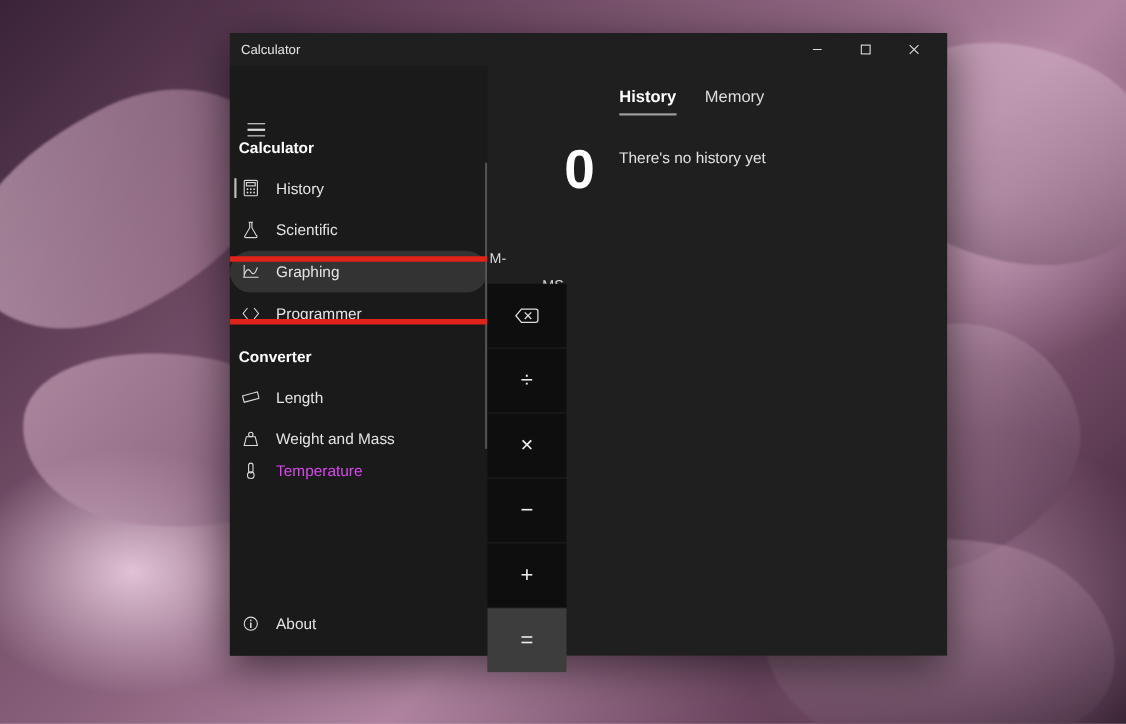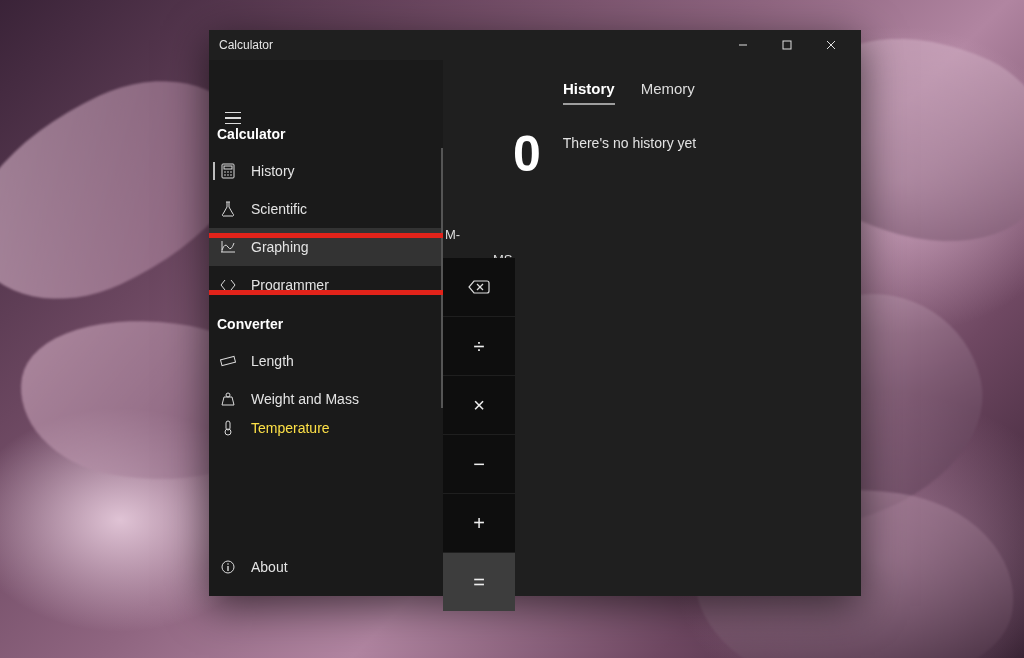--- a/index.html
+++ b/index.html
@@ -56,23 +56,23 @@
   }
   .nav h4{ font-size:14px; font-weight:600; color:#fff; padding: 12px 0 10px 8px; }
   .nav-item{
     display:flex; align-items:center; gap:14px;
     height:38px; padding:0 10px 0 10px;
     font-size:14px; color:#e4e4e4;
     position:relative;
   }
   .nav-item .bar{position:absolute;left:4px;top:10px;bottom:10px;width:2px;background:transparent;}
   .nav-item.current .bar{background:#bdbdbd;}
-  .nav-item.hover{background:#333;}
+  .nav-item.hover{background:#333;border-radius:19px;}
   .nav-item .ic{width:18px;display:flex;justify-content:center;color:#dcdcdc;font-size:15px;}
-  .nav-item.cut{color:#fde047;}
+  .nav-item.cut{color:#d946ef;}
   .nav .about{position:absolute;left:0;right:0;bottom:10px;}
 
   
   .right { margin-left:234px; flex:1; display:flex; flex-direction:column; }
   .tabs { display:flex; gap:26px; padding:20px 0 0 120px; font-size:15px;}
   .tab{ color:#ddd; padding-bottom:6px; }
   .tab.active{ color:#fff; font-weight:600; border-bottom:2px solid #9e9e9e;}
   .display-row{ display:flex; align-items:flex-start; gap:22px; padding:24px 0 0 70px;}
   .big0{ font-size:50px; font-weight:600; color:#fff; line-height:1;}
   .hist-empty{ font-size:14px; color:#e2e2e2; padding-top:6px;}

